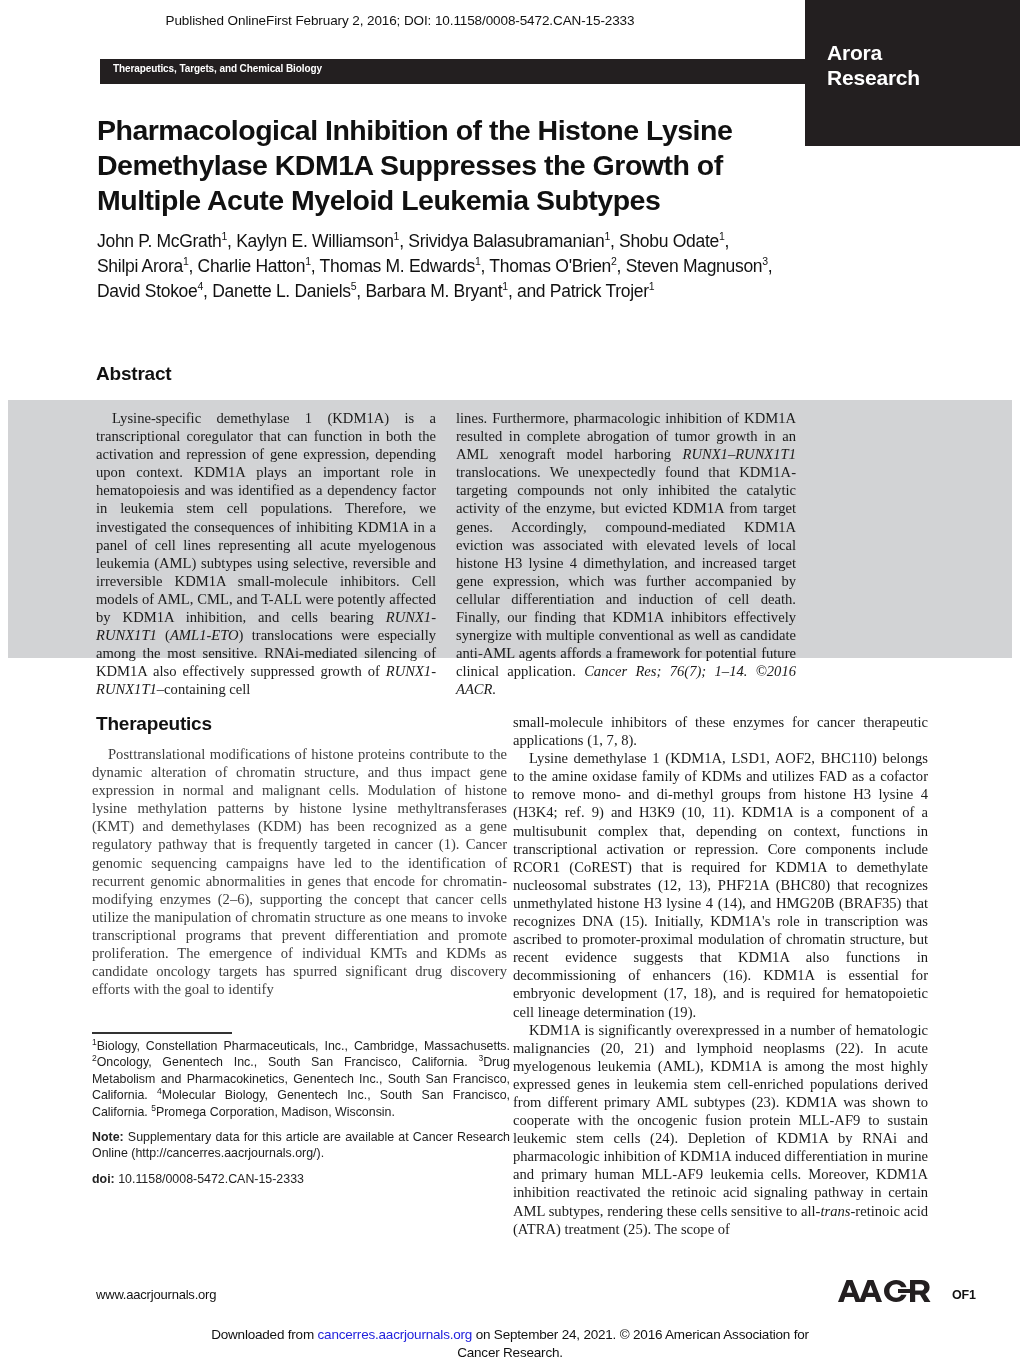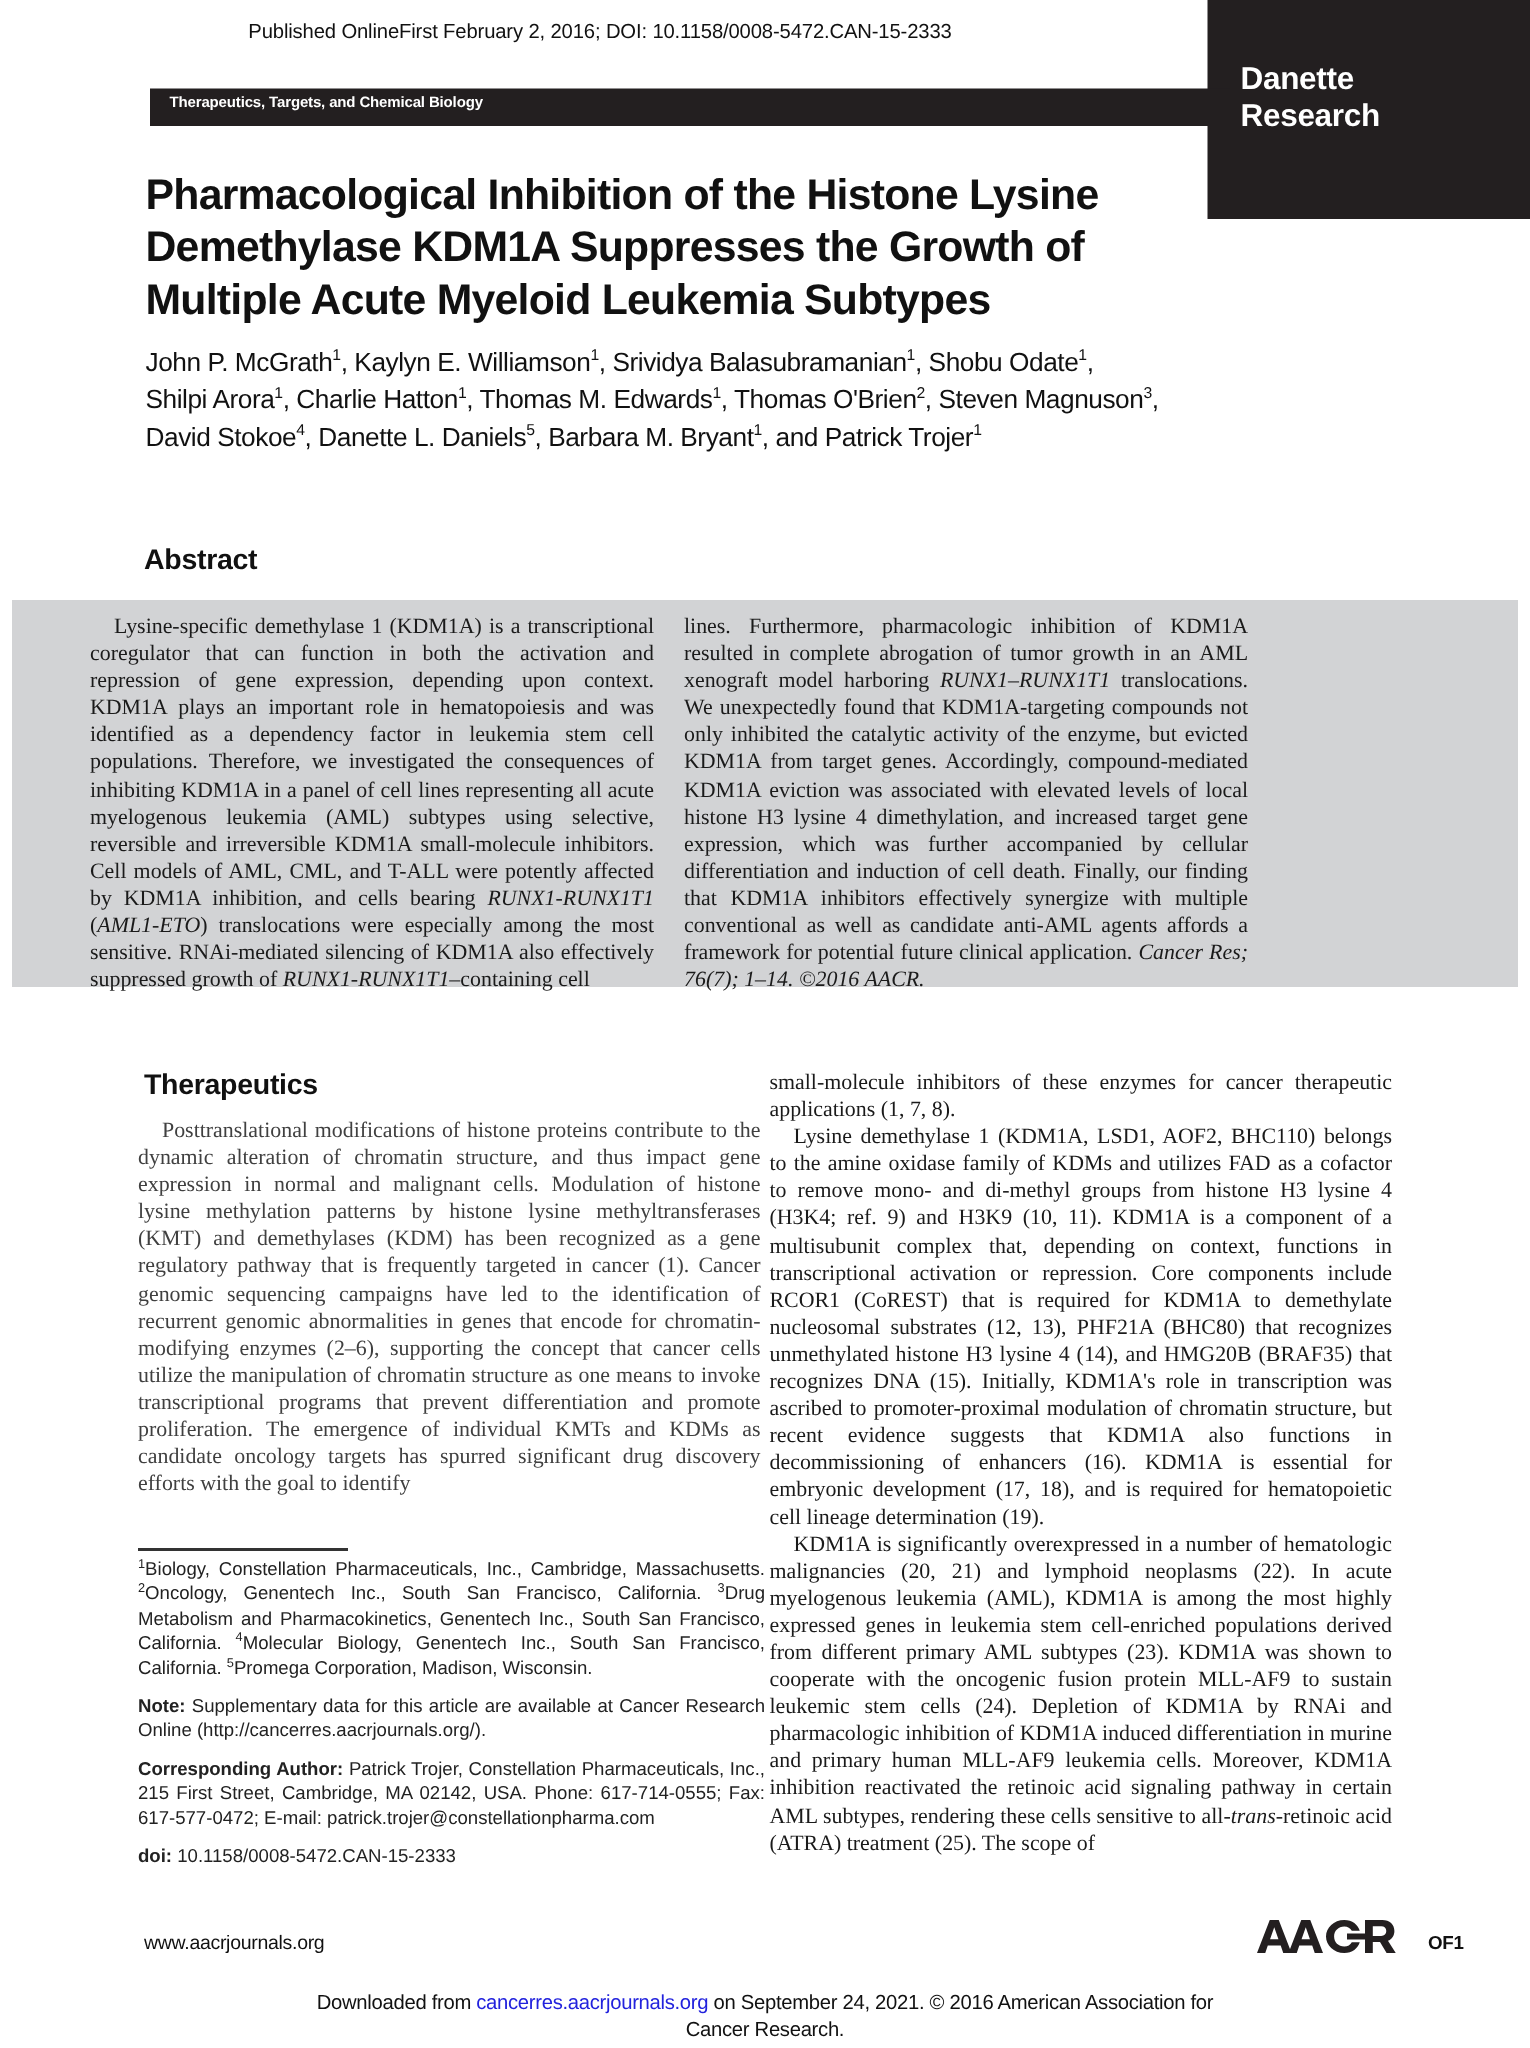--- a/index.html
+++ b/index.html
@@ -124,21 +124,21 @@
     height: 258px;
     background: #d2d3d5;
   }
   .abstract-cols {
     position: absolute;
     top: 409px;
     left: 0;
     width: 892px;
     display: flex;
     gap: 20px;
-    padding: 0 60px;
+    padding: 0 96px;
     box-sizing: border-box;
     justify-content: flex-end;
   }
   .abstract-col {
     width: 413px;
     font-family: "Liberation Serif", serif;
     font-size: 14.6px;
     line-height: 18.1px;
     text-align: justify;
     color: #1a1a1a;
@@ -248,21 +248,21 @@
   }
   .download-line .lnk { color: #2222dd; }
 </style>
 </head>
 <body>
 
 <div class="doi-line">Published OnlineFirst February 2, 2016; DOI: 10.1158/0008-5472.CAN-15-2333</div>
 
 <div class="masthead-block">
   <div class="masthead-text">
-    <div>Danette</div>
+    <div>Arora</div>
     <div>Research</div>
   </div>
 </div>
 
 <div class="category-bar">
   <span>Therapeutics, Targets, and Chemical Biology</span>
 </div>
 
 <div class="title">Pharmacological Inhibition of the Histone Lysine Demethylase KDM1A Suppresses the Growth of Multiple Acute Myeloid Leukemia Subtypes</div>
 
@@ -292,21 +292,20 @@
 <div class="body-col-right">
   <p class="noind">small-molecule inhibitors of these enzymes for cancer therapeutic applications (1, 7, 8).</p>
   <p>Lysine demethylase 1 (KDM1A, LSD1, AOF2, BHC110) belongs to the amine oxidase family of KDMs and utilizes FAD as a cofactor to remove mono- and di-methyl groups from histone H3 lysine 4 (H3K4; ref. 9) and H3K9 (10, 11). KDM1A is a component of a multisubunit complex that, depending on context, functions in transcriptional activation or repression. Core components include RCOR1 (CoREST) that is required for KDM1A to demethylate nucleosomal substrates (12, 13), PHF21A (BHC80) that recognizes unmethylated histone H3 lysine 4 (14), and HMG20B (BRAF35) that recognizes DNA (15). Initially, KDM1A's role in transcription was ascribed to promoter-proximal modulation of chromatin structure, but recent evidence suggests that KDM1A also functions in decommissioning of enhancers (16). KDM1A is essential for embryonic development (17, 18), and is required for hematopoietic cell lineage determination (19).</p>
   <p><span>KDM1A is significantly overexpressed in a number of hematologic malignancies (20, 21) and lymphoid neoplasms (22). In acute myelogenous leukemia (AML), KDM1A is among the most highly expressed genes in leukemia stem cell-enriched populations derived from different primary AML subtypes (23). KDM1A was shown to cooperate with the oncogenic fusion protein MLL-AF9 to sustain leukemic stem cells (24). Depletion of KDM1A by RNAi and pharmacologic inhibition of KDM1A induced differentiation in murine and primary human MLL-AF9 leukemia cells. Moreover, KDM1A inhibition reactivated the retinoic acid signaling pathway in certain AML subtypes, rendering these cells sensitive to all-</span><i>trans</i><span>-retinoic acid (ATRA) treatment (25). The scope of</span></p>
 </div>
 
 <div class="footnote-rule"></div>
 <div class="footnotes">
   <p><sup>1</sup><span>Biology, Constellation Pharmaceuticals, Inc., Cambridge, Massachusetts. </span><sup>2</sup><span>Oncology, Genentech Inc., South San Francisco, California. </span><sup>3</sup><span>Drug Metabolism and Pharmacokinetics, Genentech Inc., South San Francisco, California. </span><sup>4</sup><span>Molecular Biology, Genentech Inc., South San Francisco, California. </span><sup>5</sup><span>Promega Corporation, Madison, Wisconsin.</span></p>
   <p><b>Note:</b><span> Supplementary data for this article are available at Cancer Research Online (http://cancerres.aacrjournals.org/).</span></p>
-  <p><b>Corresponding Author:</b><span> Patrick Trojer, Constellation Pharmaceuticals, Inc., 215 First Street, Cambridge, MA 02142, USA. Phone: 617-714-0555; Fax: 617-577-0472; E-mail: patrick.trojer@constellationpharma.com</span></p>
   <p><b>doi:</b><span> 10.1158/0008-5472.CAN-15-2333</span></p>
 </div>
 
 <div class="footer-url">www.aacrjournals.org</div>
 
 <svg class="aacr-logo" viewBox="0 0 108 26" xmlns="http://www.w3.org/2000/svg">
   <g fill="#231f20">
 
     <path d="M2 24 L10.5 2 L16.5 2 L25 24 L19.5 24 L17.8 19 L9.2 19 L7.5 24 Z M10.7 14.8 L16.3 14.8 L13.5 6.9 Z"></path>
 

